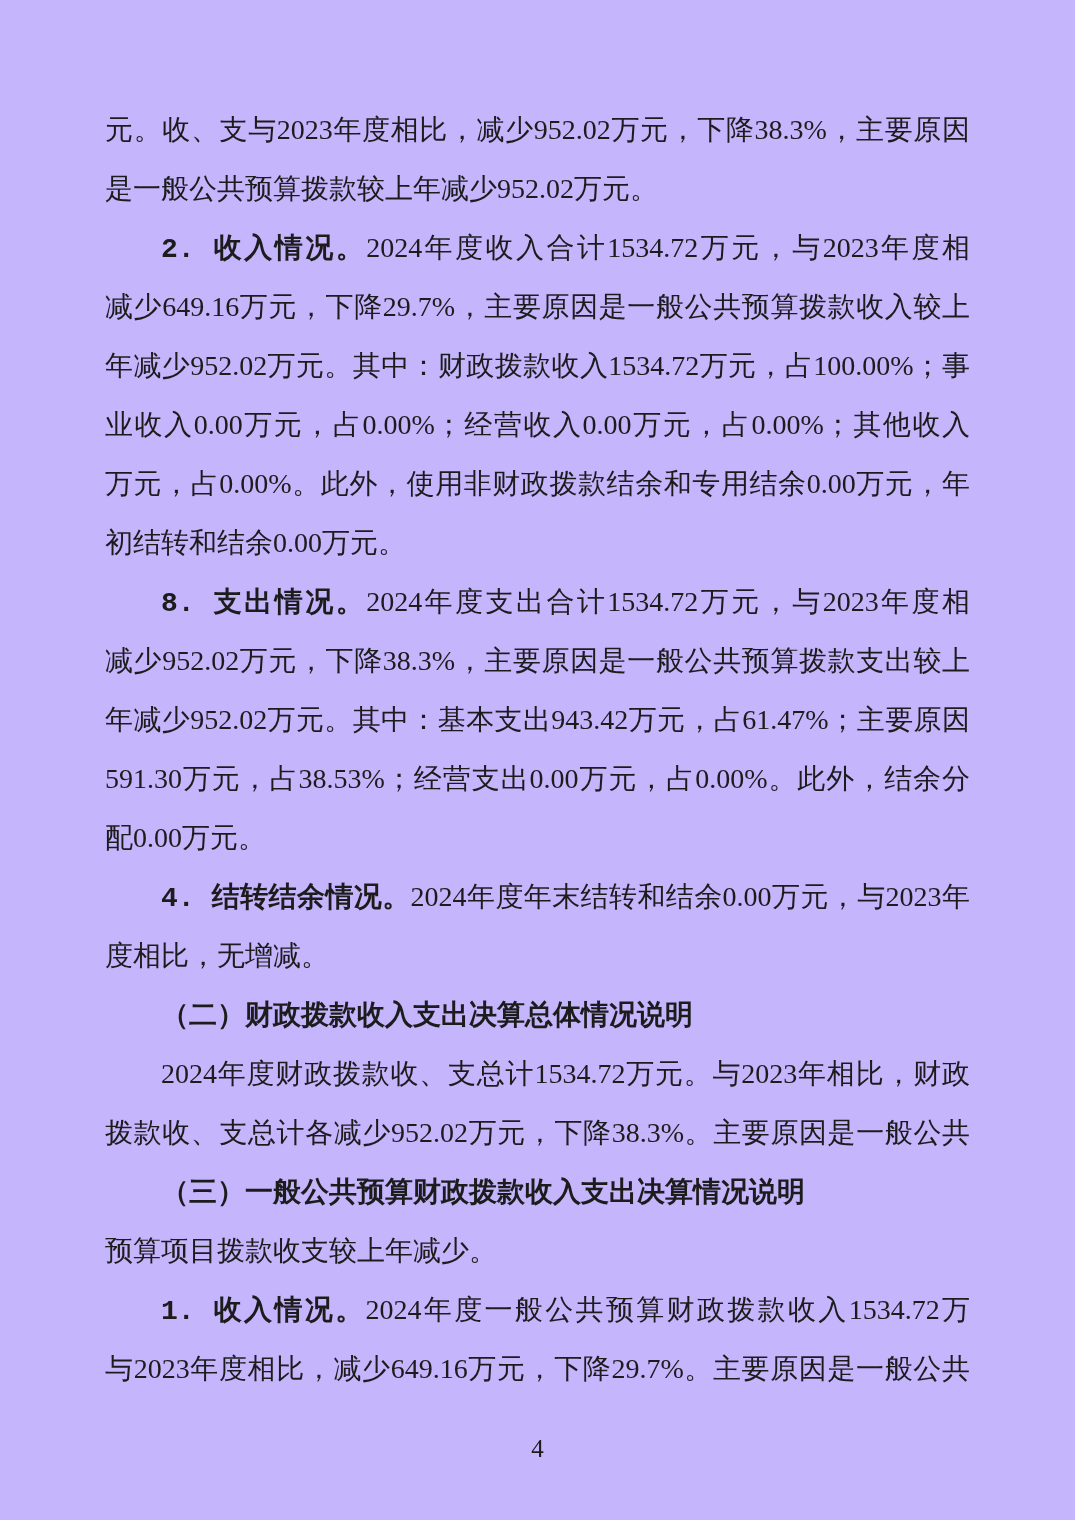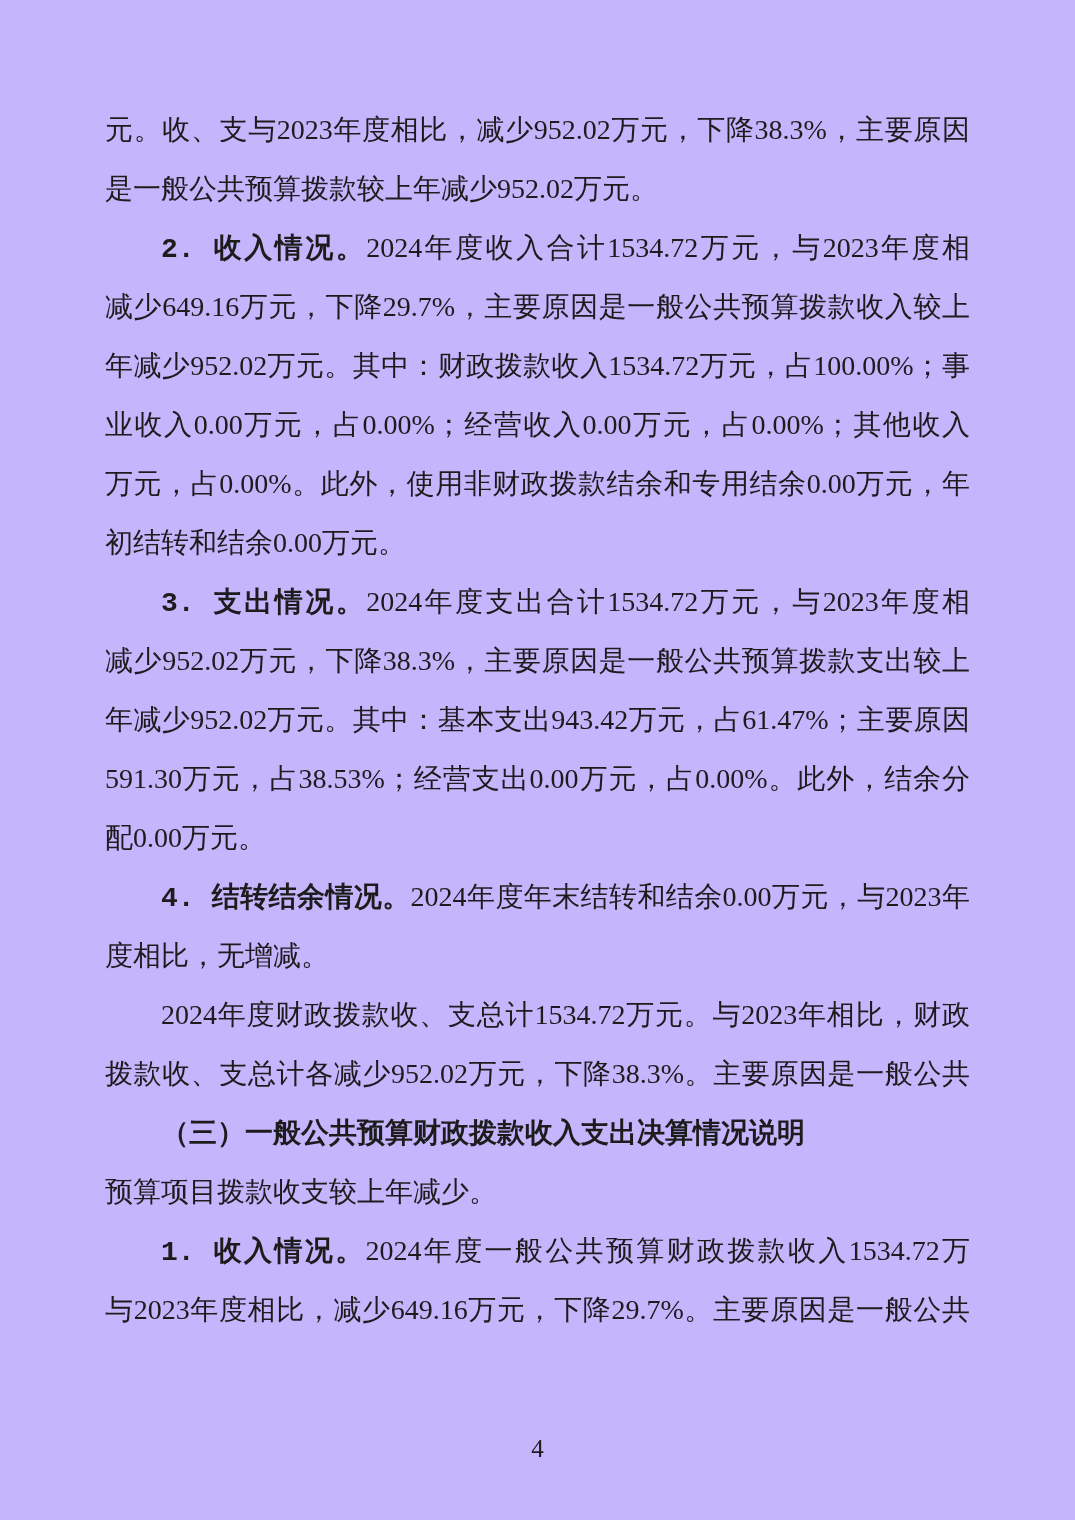--- a/index.html
+++ b/index.html
@@ -73,29 +73,30 @@
     <div class="line j"><span>元。收、支与2023年度相比，减少952.02万元，下降38.3%，主要原因</span></div>
     <div class="line l"><span>是一般公共预算拨款较上年减少952.02万元。</span></div>
 
     <div class="line j ind"><span class="b">2. 收入情况。</span><span>2024年度收入合计1534.72万元，与2023年度相比，</span></div>
     <div class="line j"><span>减少649.16万元，下降29.7%，主要原因是一般公共预算拨款收入较上</span></div>
     <div class="line j"><span>年减少952.02万元。其中：财政拨款收入1534.72万元，占100.00%；事</span></div>
     <div class="line j"><span>业收入0.00万元，占0.00%；经营收入0.00万元，占0.00%；其他收入0.00</span></div>
     <div class="line j"><span>万元，占0.00%。此外，使用非财政拨款结余和专用结余0.00万元，年</span></div>
     <div class="line l"><span>初结转和结余0.00万元。</span></div>
 
-    <div class="line j ind"><span class="b">3. 支出情况。</span><span>2024年度支出合计1534.72万元，与2023年度相比，</span></div>
+    <div class="line j ind"><span class="b">8. 支出情况。</span><span>2024年度支出合计1534.72万元，与2023年度相比，</span></div>
     <div class="line j"><span>减少952.02万元，下降38.3%，主要原因是一般公共预算拨款支出较上</span></div>
     <div class="line j"><span>年减少952.02万元。其中：基本支出943.42万元，占61.47%；主要原因</span></div>
     <div class="line j"><span>591.30万元，占38.53%；经营支出0.00万元，占0.00%。此外，结余分</span></div>
     <div class="line l"><span>配0.00万元。</span></div>
 
     <div class="line j ind"><span class="b">4. 结转结余情况。</span><span>2024年度年末结转和结余0.00万元，与2023年</span></div>
     <div class="line l"><span>度相比，无增减。</span></div>
 
+    <div class="line heading ind"><span>（二）财政拨款收入支出决算总体情况说明</span></div>
     <div class="line j ind"><span>2024年度财政拨款收、支总计1534.72万元。与2023年相比，财政</span></div>
     <div class="line j"><span>拨款收、支总计各减少952.02万元，下降38.3%。主要原因是一般公共</span></div>
     <div class="line heading ind"><span>（三）一般公共预算财政拨款收入支出决算情况说明</span></div>
 
     <div class="line l"><span>预算项目拨款收支较上年减少。</span></div>
     <div class="line j ind"><span class="b">1. 收入情况。</span><span>2024年度一般公共预算财政拨款收入1534.72万元，</span></div>
     <div class="line j"><span>与2023年度相比，减少649.16万元，下降29.7%。主要原因是一般公共</span></div>
 
   </div>
 

